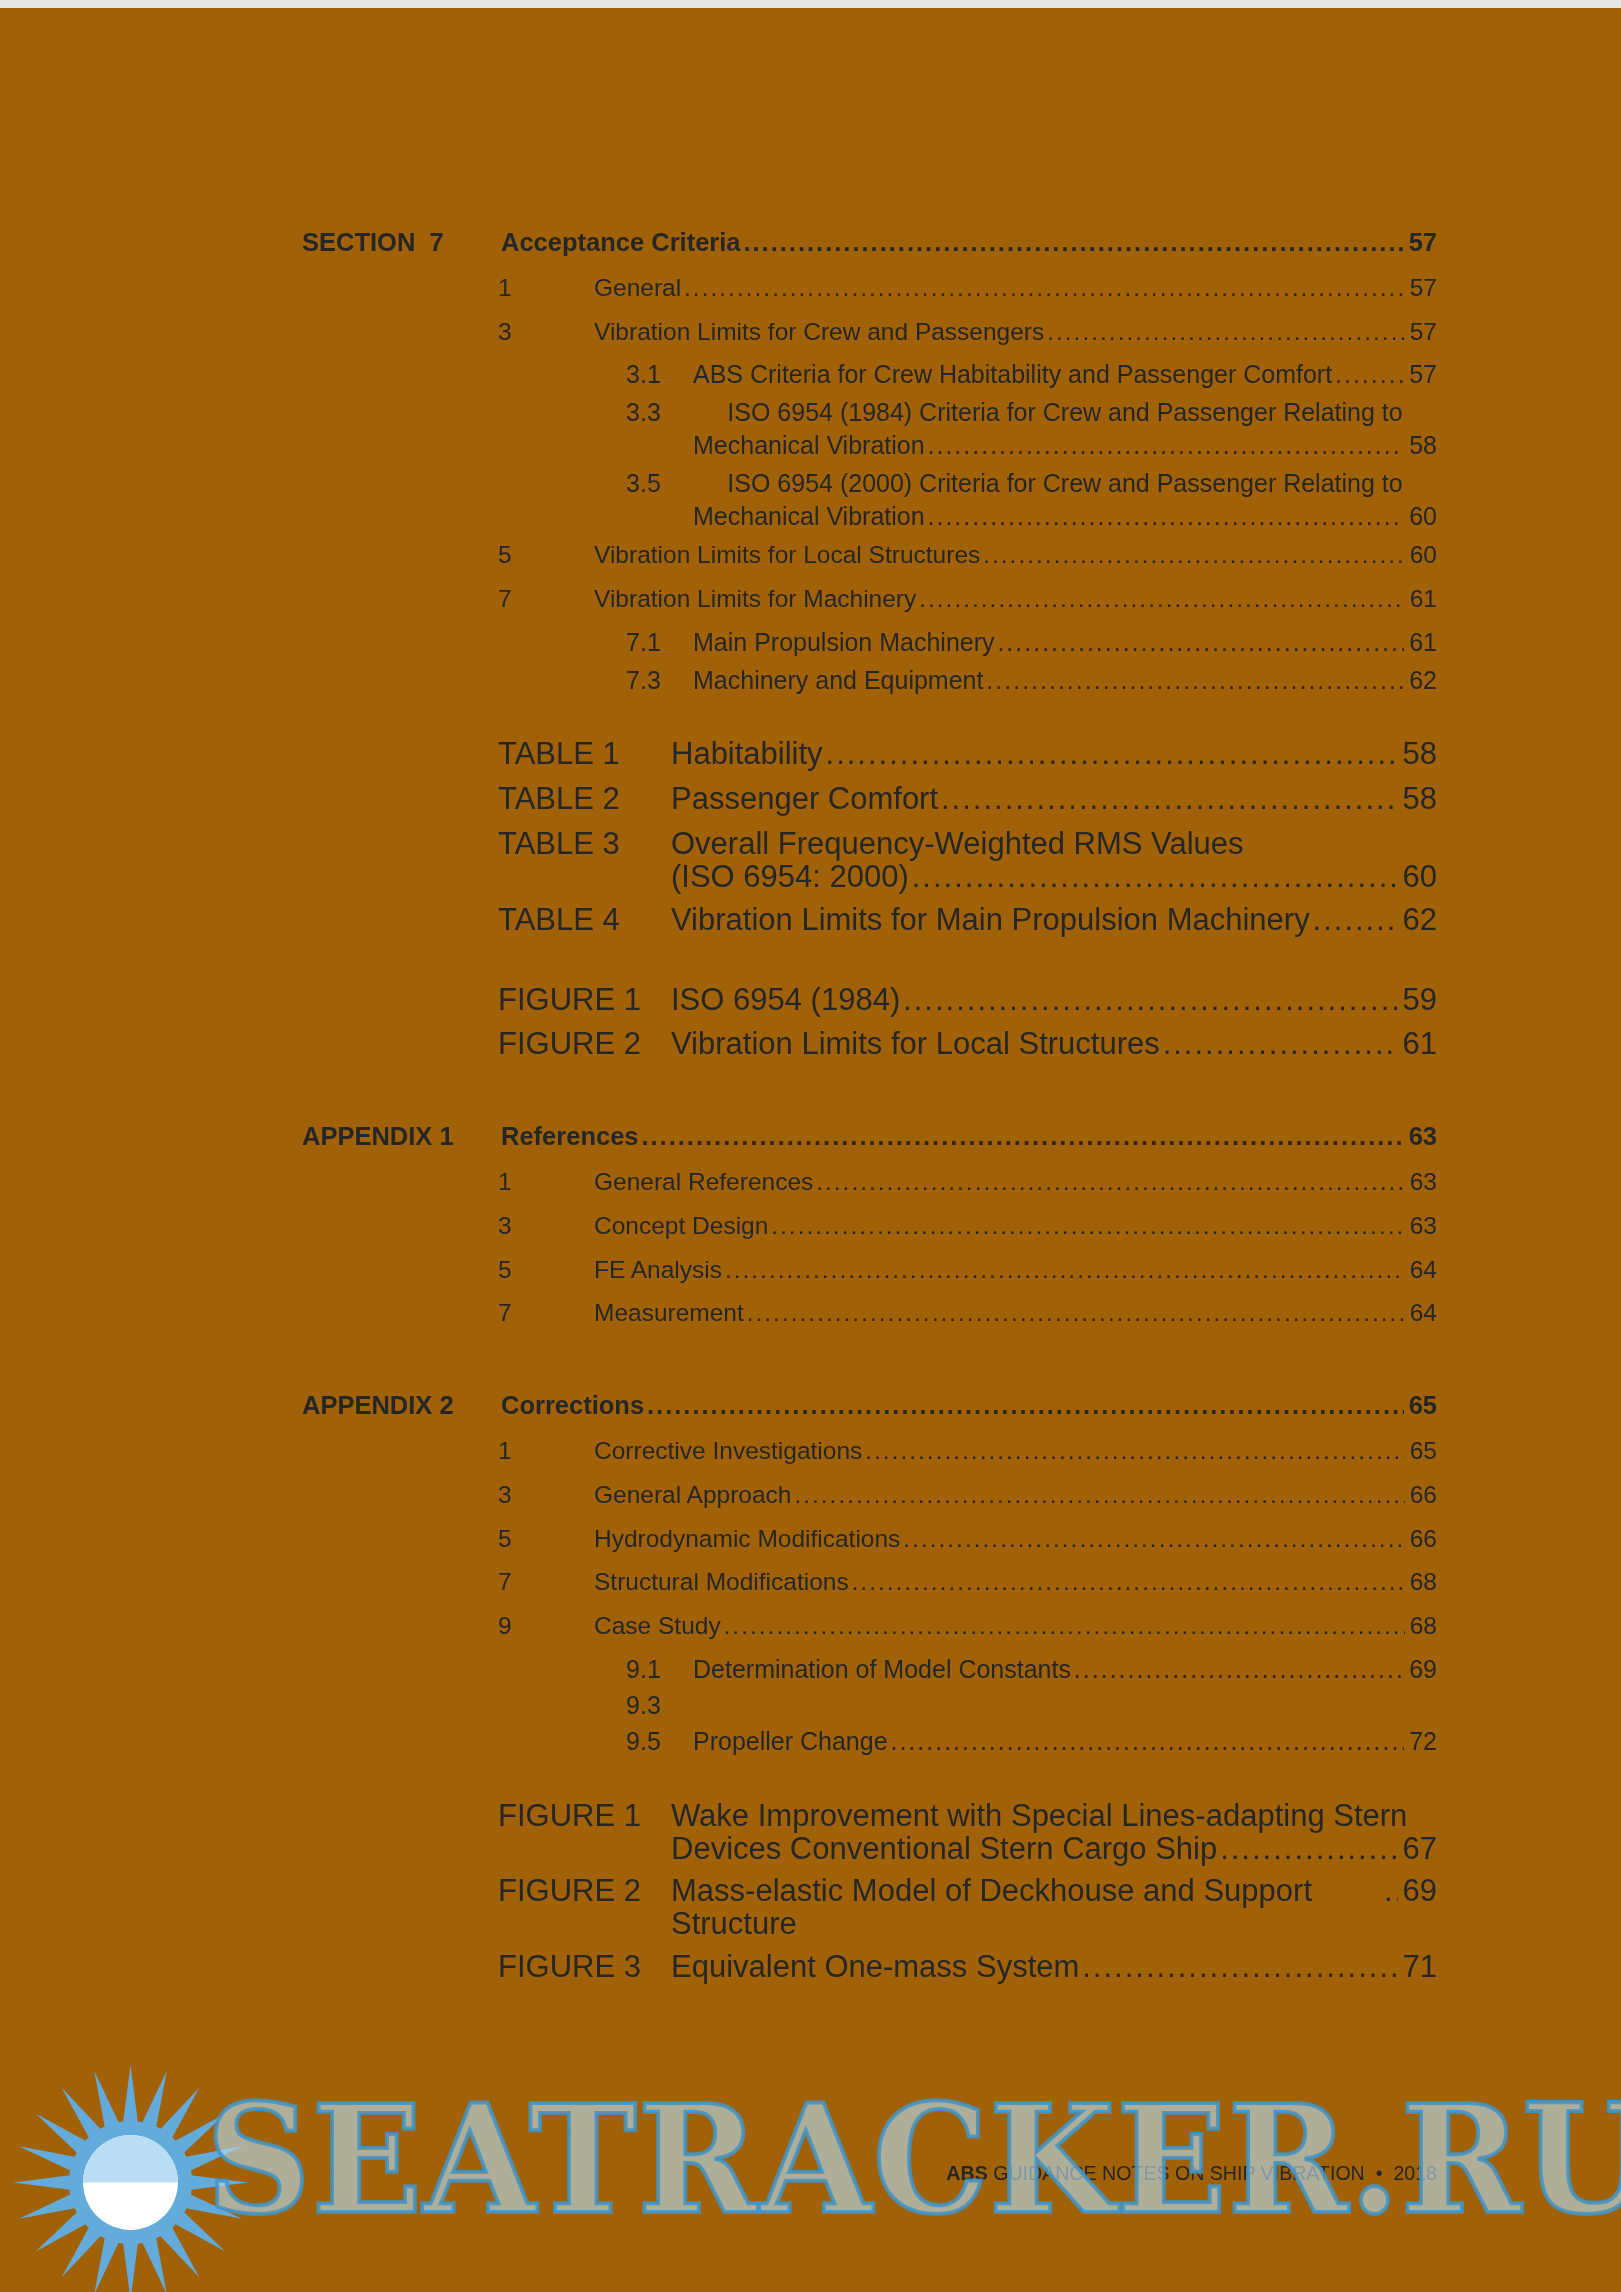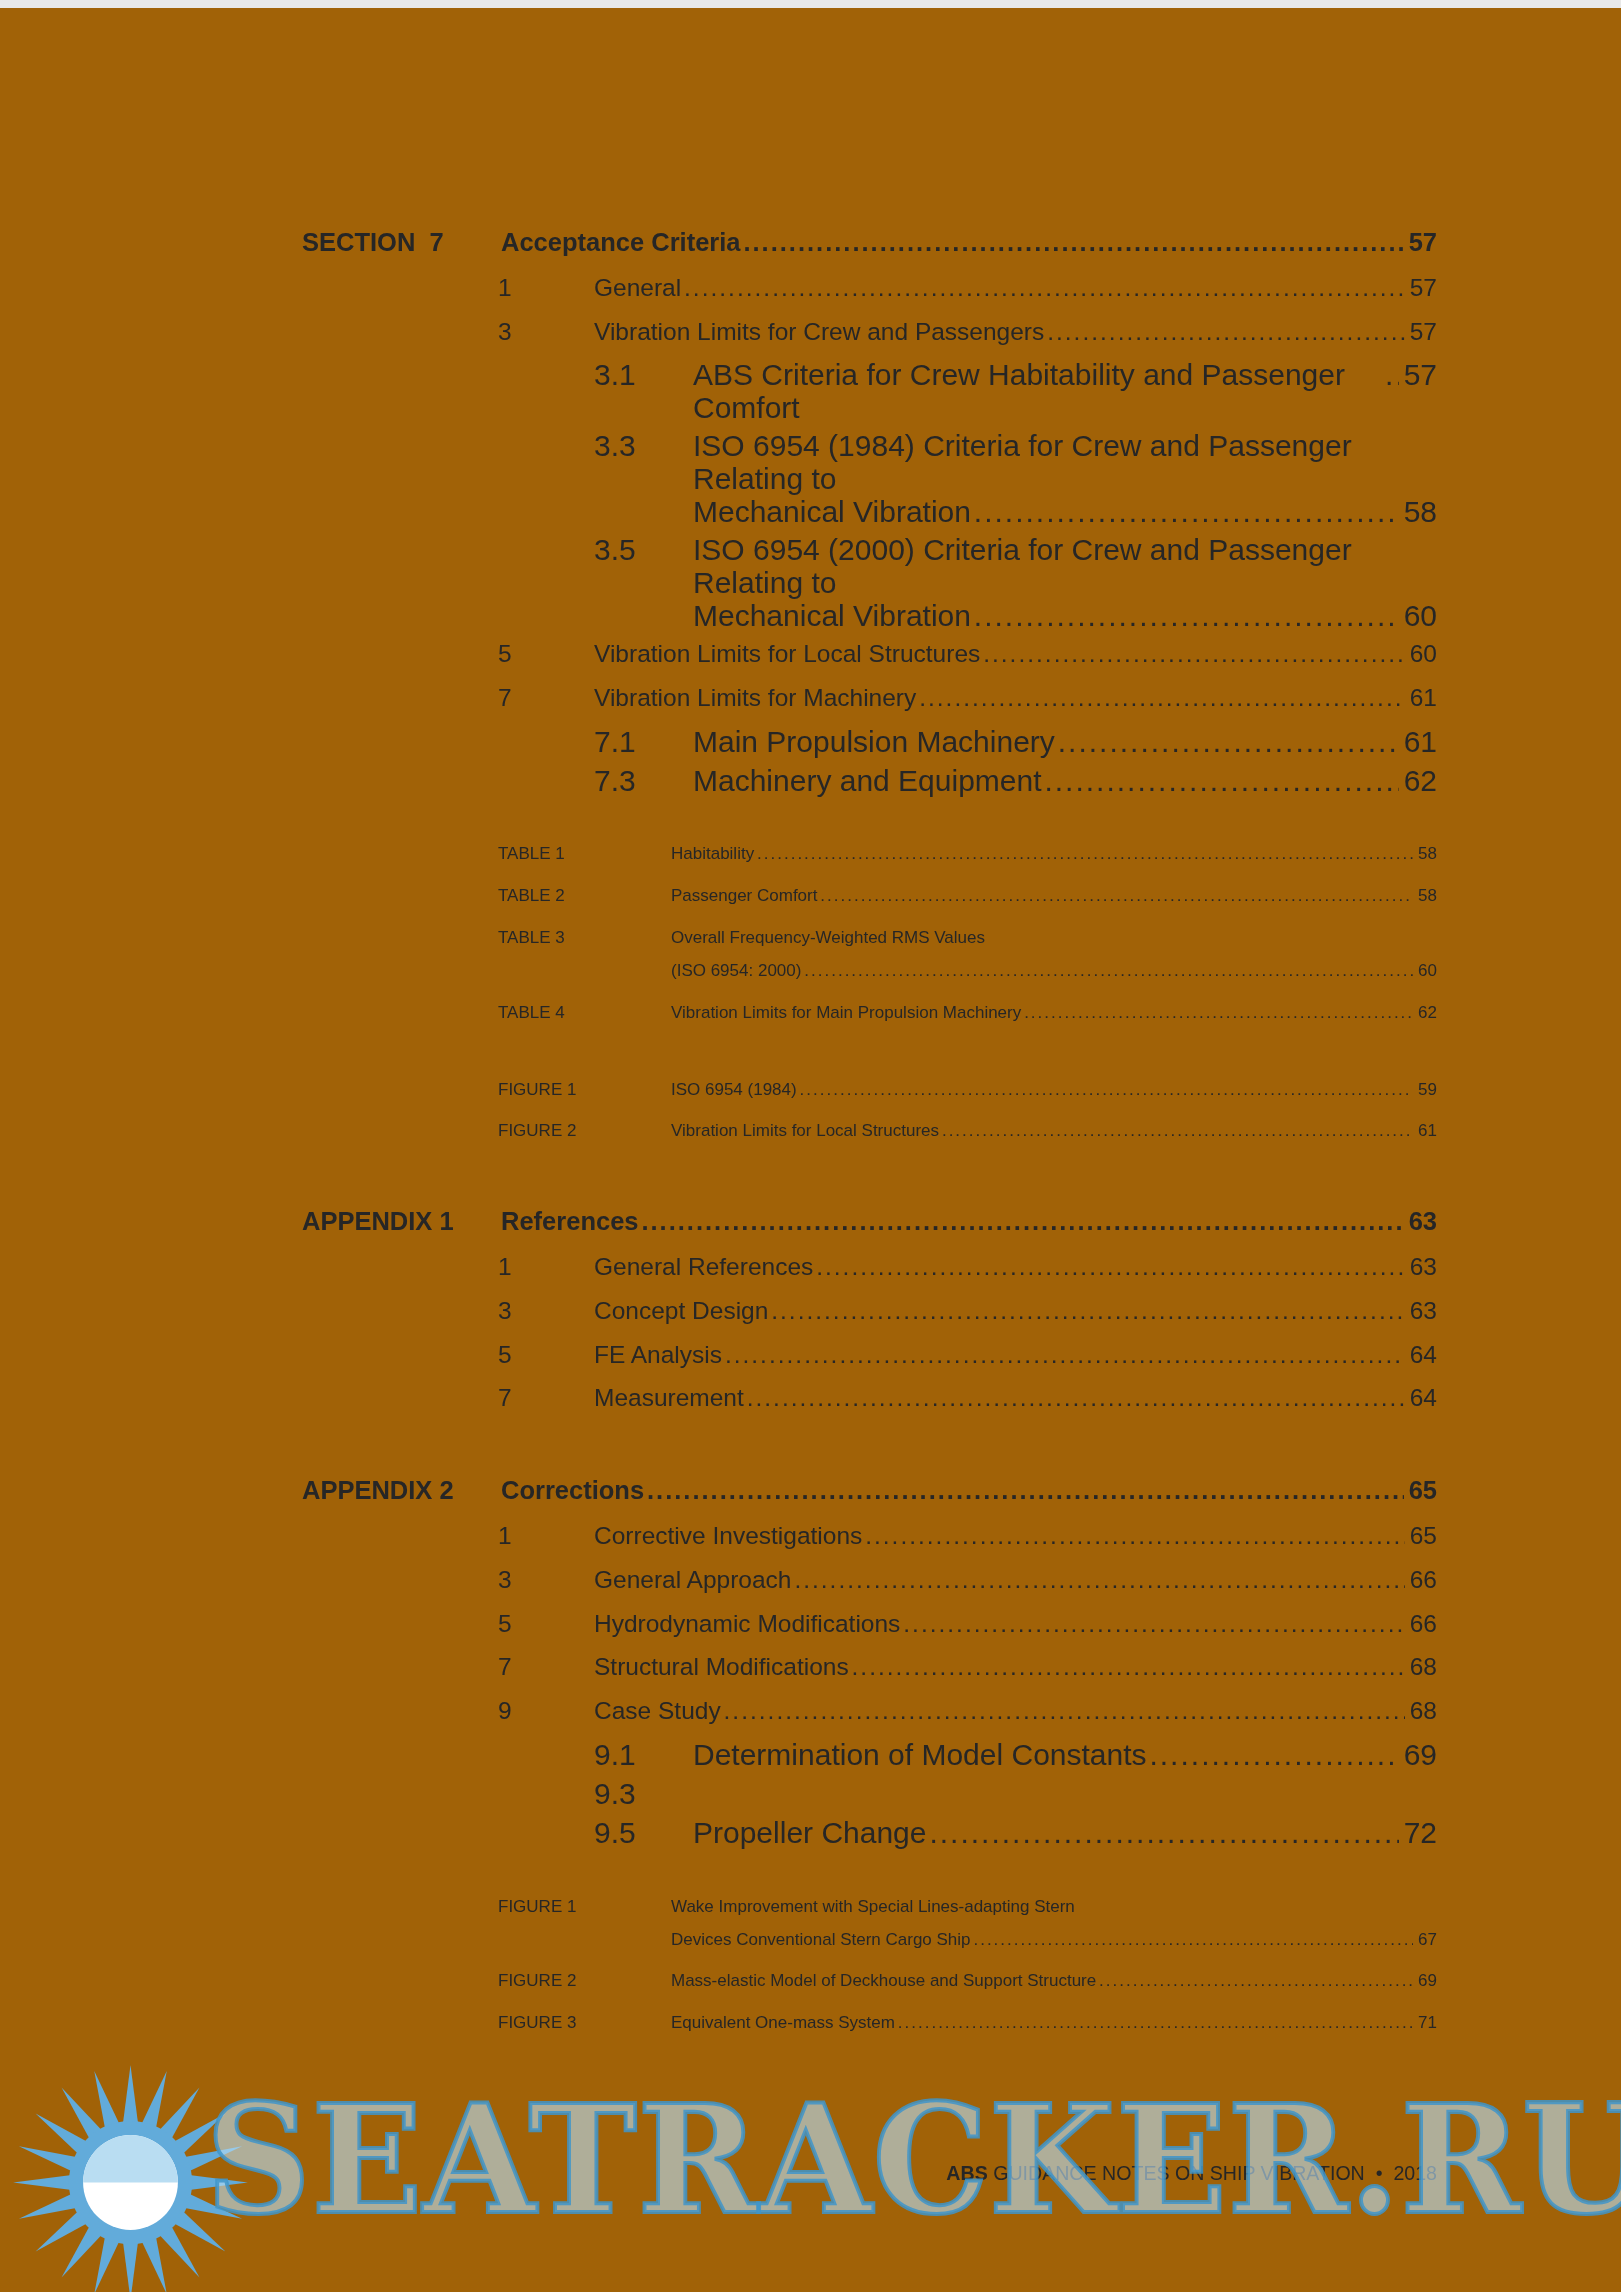--- a/index.html
+++ b/index.html
@@ -40,24 +40,24 @@
     letter-spacing: 2px;
   }
   .pg { flex: 0 0 auto; padding-left: 2px; }
 
   .row.head { font-size: 25.5px; font-weight: 700; margin-bottom: 11.8px; }
   .row.head .num { width: 199px; }
 
   .row.item { font-size: 24.5px; margin-bottom: 10.8px; padding-left: 196px; }
   .row.item .num { width: 96px; }
 
-  .row.sub { font-size: 30px; margin-bottom: 4.9px; padding-left: 292px; }
+  .row.sub { font-size: 25px; margin-bottom: 4.9px; padding-left: 292px; text-align: center; }
   .row.sub .num { width: 99px; }
 
-  .row.ref { font-size: 17px; margin-bottom: 8.8px; padding-left: 196px; }
+  .row.ref { font-size: 31px; margin-bottom: 8.8px; padding-left: 196px; }
   .row.ref .num { width: 173px; }
 
   .gap { height: 35px; }
   .gap.big { height: 49px; }
 
   
   .footer {
     position: absolute;
     left: 98px;
     right: 184px;

